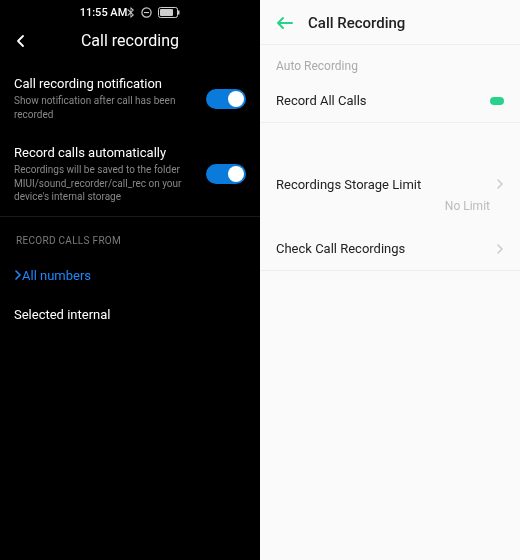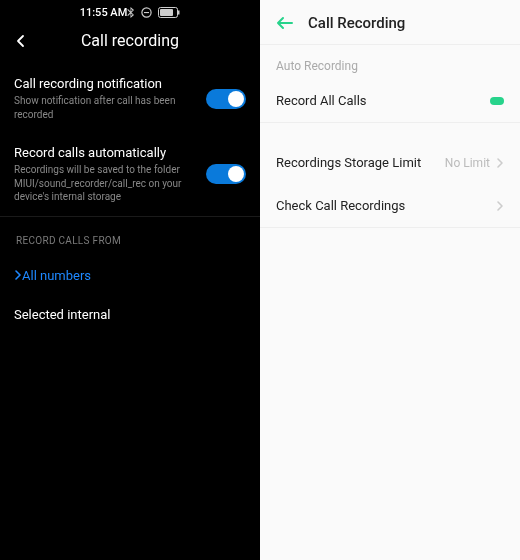--- a/index.html
+++ b/index.html
@@ -26,21 +26,21 @@
 .chev-r { display: inline-flex; }
 
 
 .header-r { display: flex; align-items: center; padding: 14px 16px 12px; gap: 14px; }
 .back-r { display: flex; align-items: center; }
 .title-r { font-size: 15px; font-weight: 500; color: #222; }
 .divider-r { height: 1px; background: #eee; }
 .section-header-r { font-size: 12px; color: #aaa; padding: 14px 16px 6px; }
 .row-r { padding: 14px 16px; display: flex; align-items: center; font-size: 13px; color: #222; }
 .row-r .label { flex: 1; }
-.row-r .value { color: #bbb; font-size: 12px; margin-right: 6px; }
+.row-r .value { color: #bbb; font-size: 12px; margin-right: 6px; margin-top: 44px; }
 .row-r .chev { display: flex; }
 .mini-toggle { width: 14px; height: 8px; border-radius: 4px; background: #27d38b; position: relative; }
 
 
 svg { display: block; }
 </style>
 </head>
 <body>
 
 <div class="phone-left">

